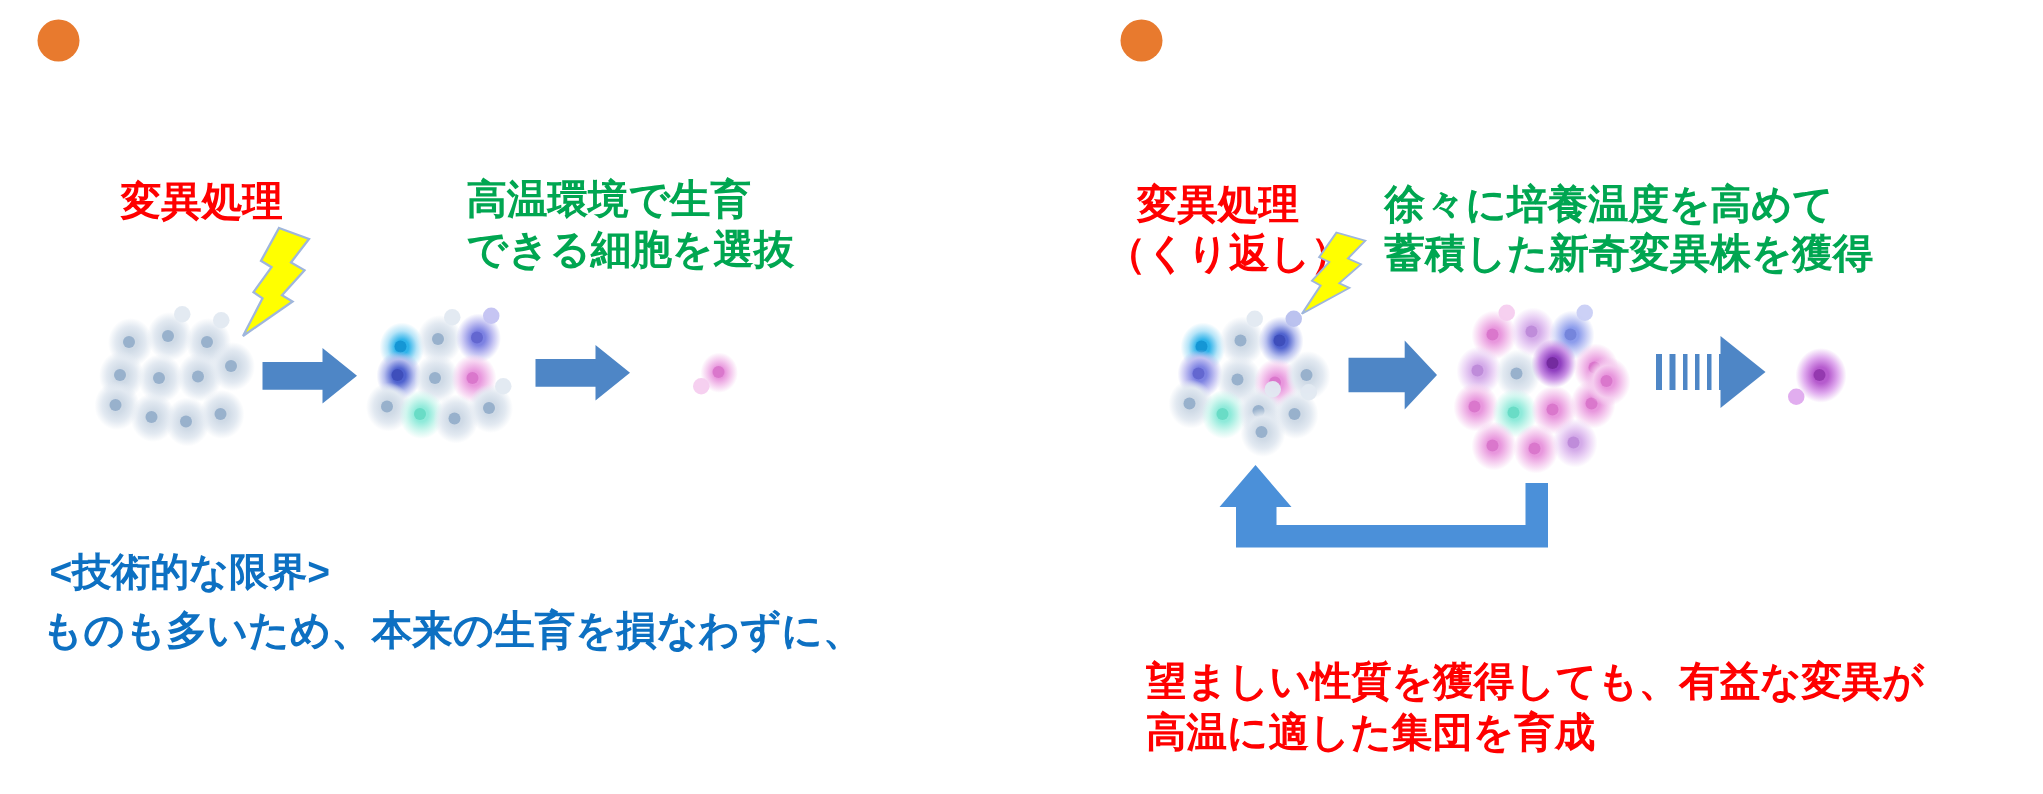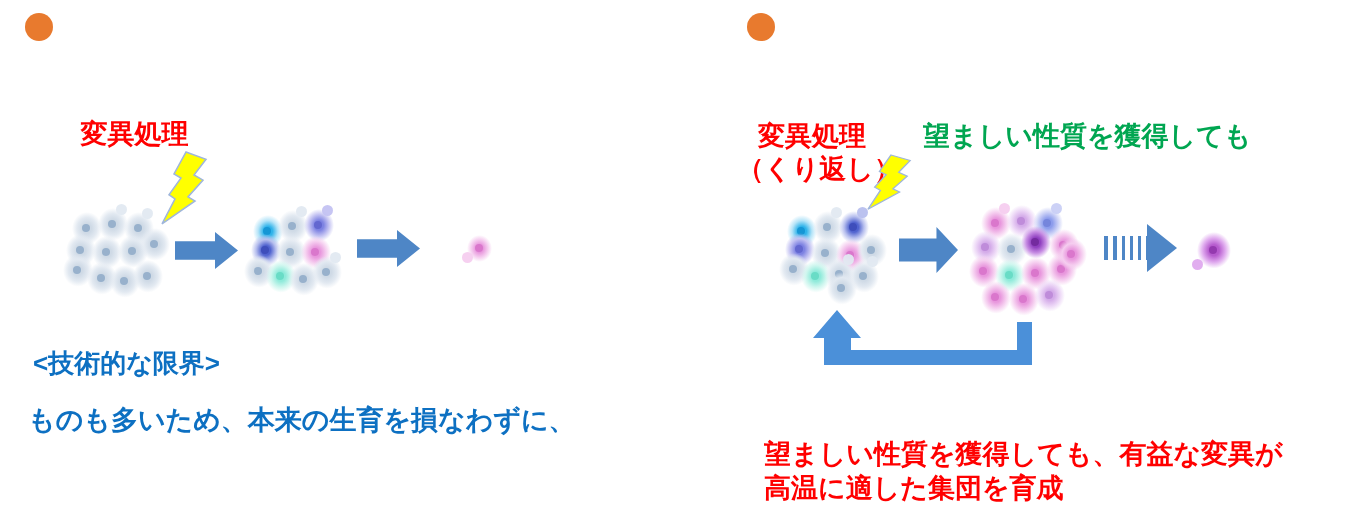--- a/index.html
+++ b/index.html
@@ -38,20 +38,24 @@
 
 <div id="canvas">
 
   <div class="bullet" style="left:25px;top:13px;"></div>
   <div class="bullet" style="left:747px;top:13px;"></div>
 
   <div class="txt label center txt-red" style="left:52px;top:118px;width:165px;">
     <div>変異処理</div>
   </div>
 
+  <div class="txt label txt-green" style="left:311px;top:117px;">
+    <div>高温環境で生育</div>
+    <div>できる細胞を選抜</div>
+  </div>
 
   <svg style="left:160px;top:152px;" width="50" height="73" viewBox="0 0 50 70" preserveAspectRatio="none">
     <polygon points="26,0 46,7 34,22 43,27 28,43 35,47 2,69 15,45 9,41 21,25 14,21" fill="var(--c-lightning)" stroke="#9FB6DC" stroke-width="1.5"></polygon>
   </svg>
 
   <div class="cluster">
       <div class="cell" style="left: 72px; top: 212px; width: 30px; height: 34px; background: radial-gradient(closest-side at 50% 48%, rgb(207, 218, 230) 0%, rgb(207, 218, 230) 30%, rgb(226, 233, 241) 66%, rgba(255, 255, 255, 0) 100%);">
         <div class="nucleus" style="background: rgb(138, 166, 198);"></div>
       </div>
       <div class="cell" style="left: 98px; top: 208px; width: 30px; height: 34px; background: radial-gradient(closest-side at 50% 48%, rgb(207, 218, 230) 0%, rgb(207, 218, 230) 30%, rgb(226, 233, 241) 66%, rgba(255, 255, 255, 0) 100%);">
@@ -129,32 +133,33 @@
       </div>
     </div>
 
   <svg style="left:175px;top:232px;" width="63" height="37" viewBox="0 0 63 40" preserveAspectRatio="none">
     <polygon points="0,10 40,10 40,0 63,20 40,40 40,30 0,30" fill="var(--c-arrow)"></polygon>
   </svg>
   <svg style="left:357px;top:230px;" width="63" height="37" viewBox="0 0 63 40" preserveAspectRatio="none">
     <polygon points="0,10 40,10 40,0 63,20 40,40 40,30 0,30" fill="var(--c-arrow)"></polygon>
   </svg>
 
-  <div class="txt heading txt-blue" style="left:33px;top:348px;">&lt;技術的な限界&gt;</div>
+  <div class="txt heading txt-blue" style="left:33px;top:366px;">&lt;技術的な限界&gt;</div>
   <div class="txt body-text txt-blue" style="left:28px;top:402px;">
     <div>ものも多いため、本来の生育を損なわずに、</div>
   </div>
 
   <div class="txt label center txt-red" style="left:737px;top:120px;width:150px;">
     <div>変異処理</div>
     <div>（くり返し）</div>
   </div>
 
   <div class="txt label txt-green" style="left:923px;top:120px;">
-    <div>望ましい性質を獲得しても</div>
+    <div>徐々に培養温度を高めて</div>
+    <div>蓄積した新奇変異株を獲得</div>
   </div>
 
   <svg style="left:866px;top:155px;" width="48" height="55" viewBox="0 0 50 70" preserveAspectRatio="none">
     <polygon points="26,0 46,7 34,22 43,27 28,43 35,47 2,69 15,45 9,41 21,25 14,21" fill="var(--c-lightning)" stroke="#9FB6DC" stroke-width="1.5"></polygon>
   </svg>
 
   <div class="cluster">
       <div class="cell" style="left: 787px; top: 215px; width: 30px; height: 34px; background: radial-gradient(closest-side at 50% 48%, rgb(47, 179, 234) 0%, rgb(47, 179, 234) 30%, rgb(181, 228, 248) 66%, rgba(255, 255, 255, 0) 100%);">
         <div class="nucleus" style="background: rgb(15, 143, 208);"></div>
       </div>

